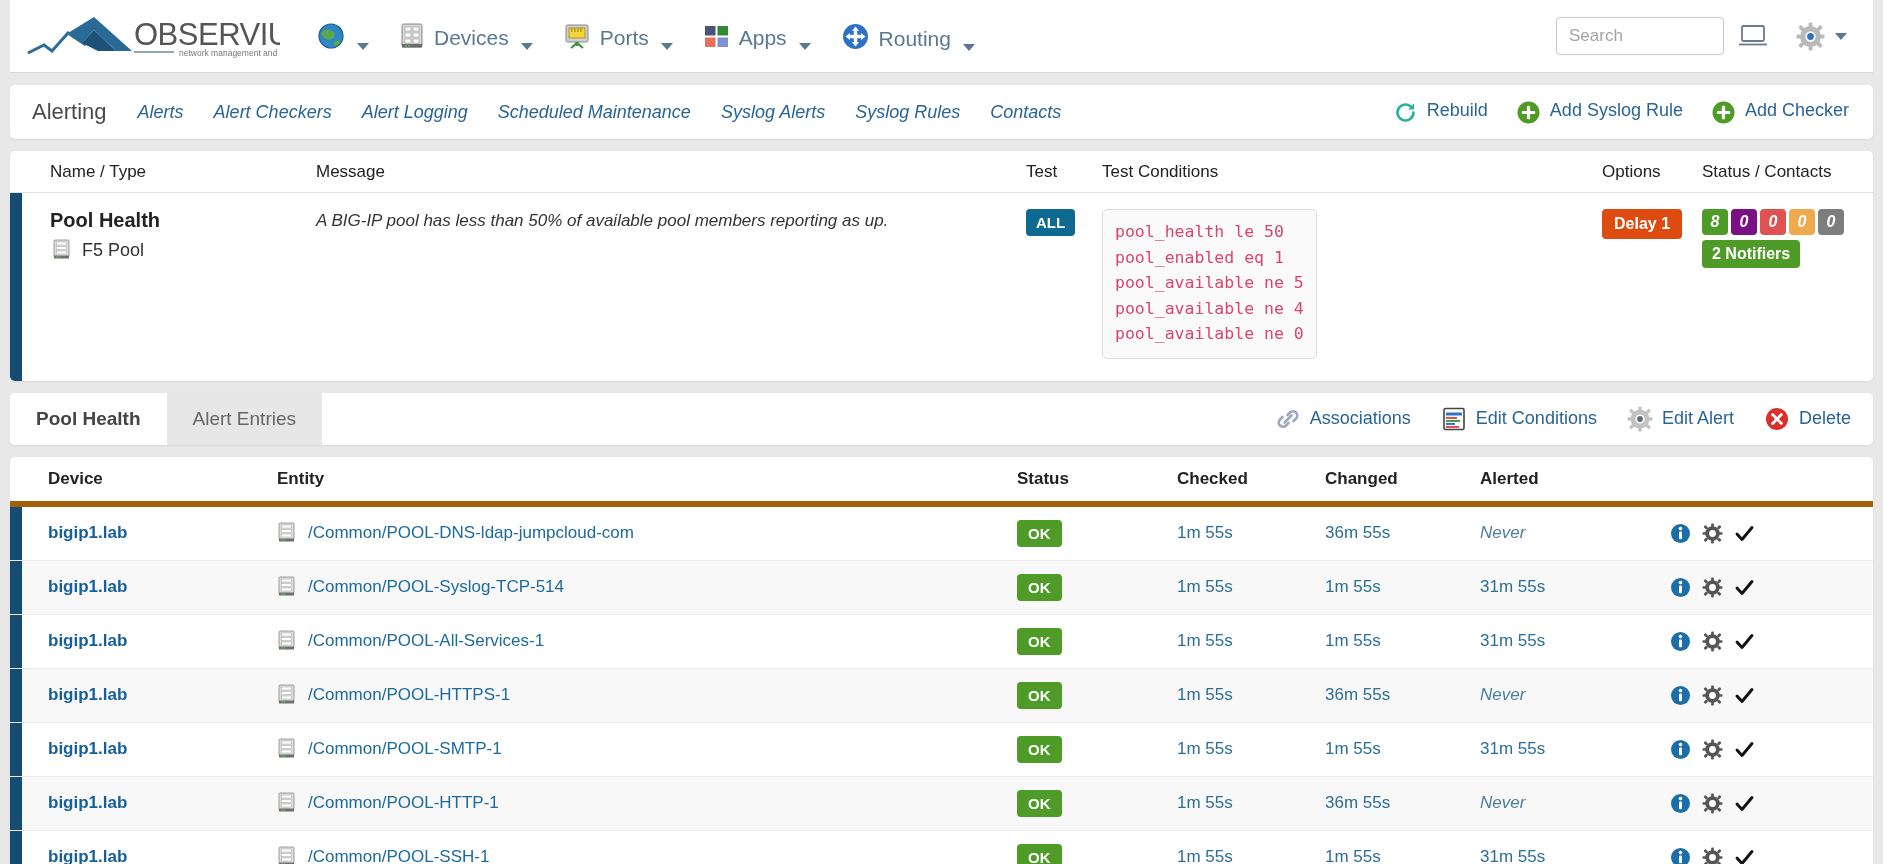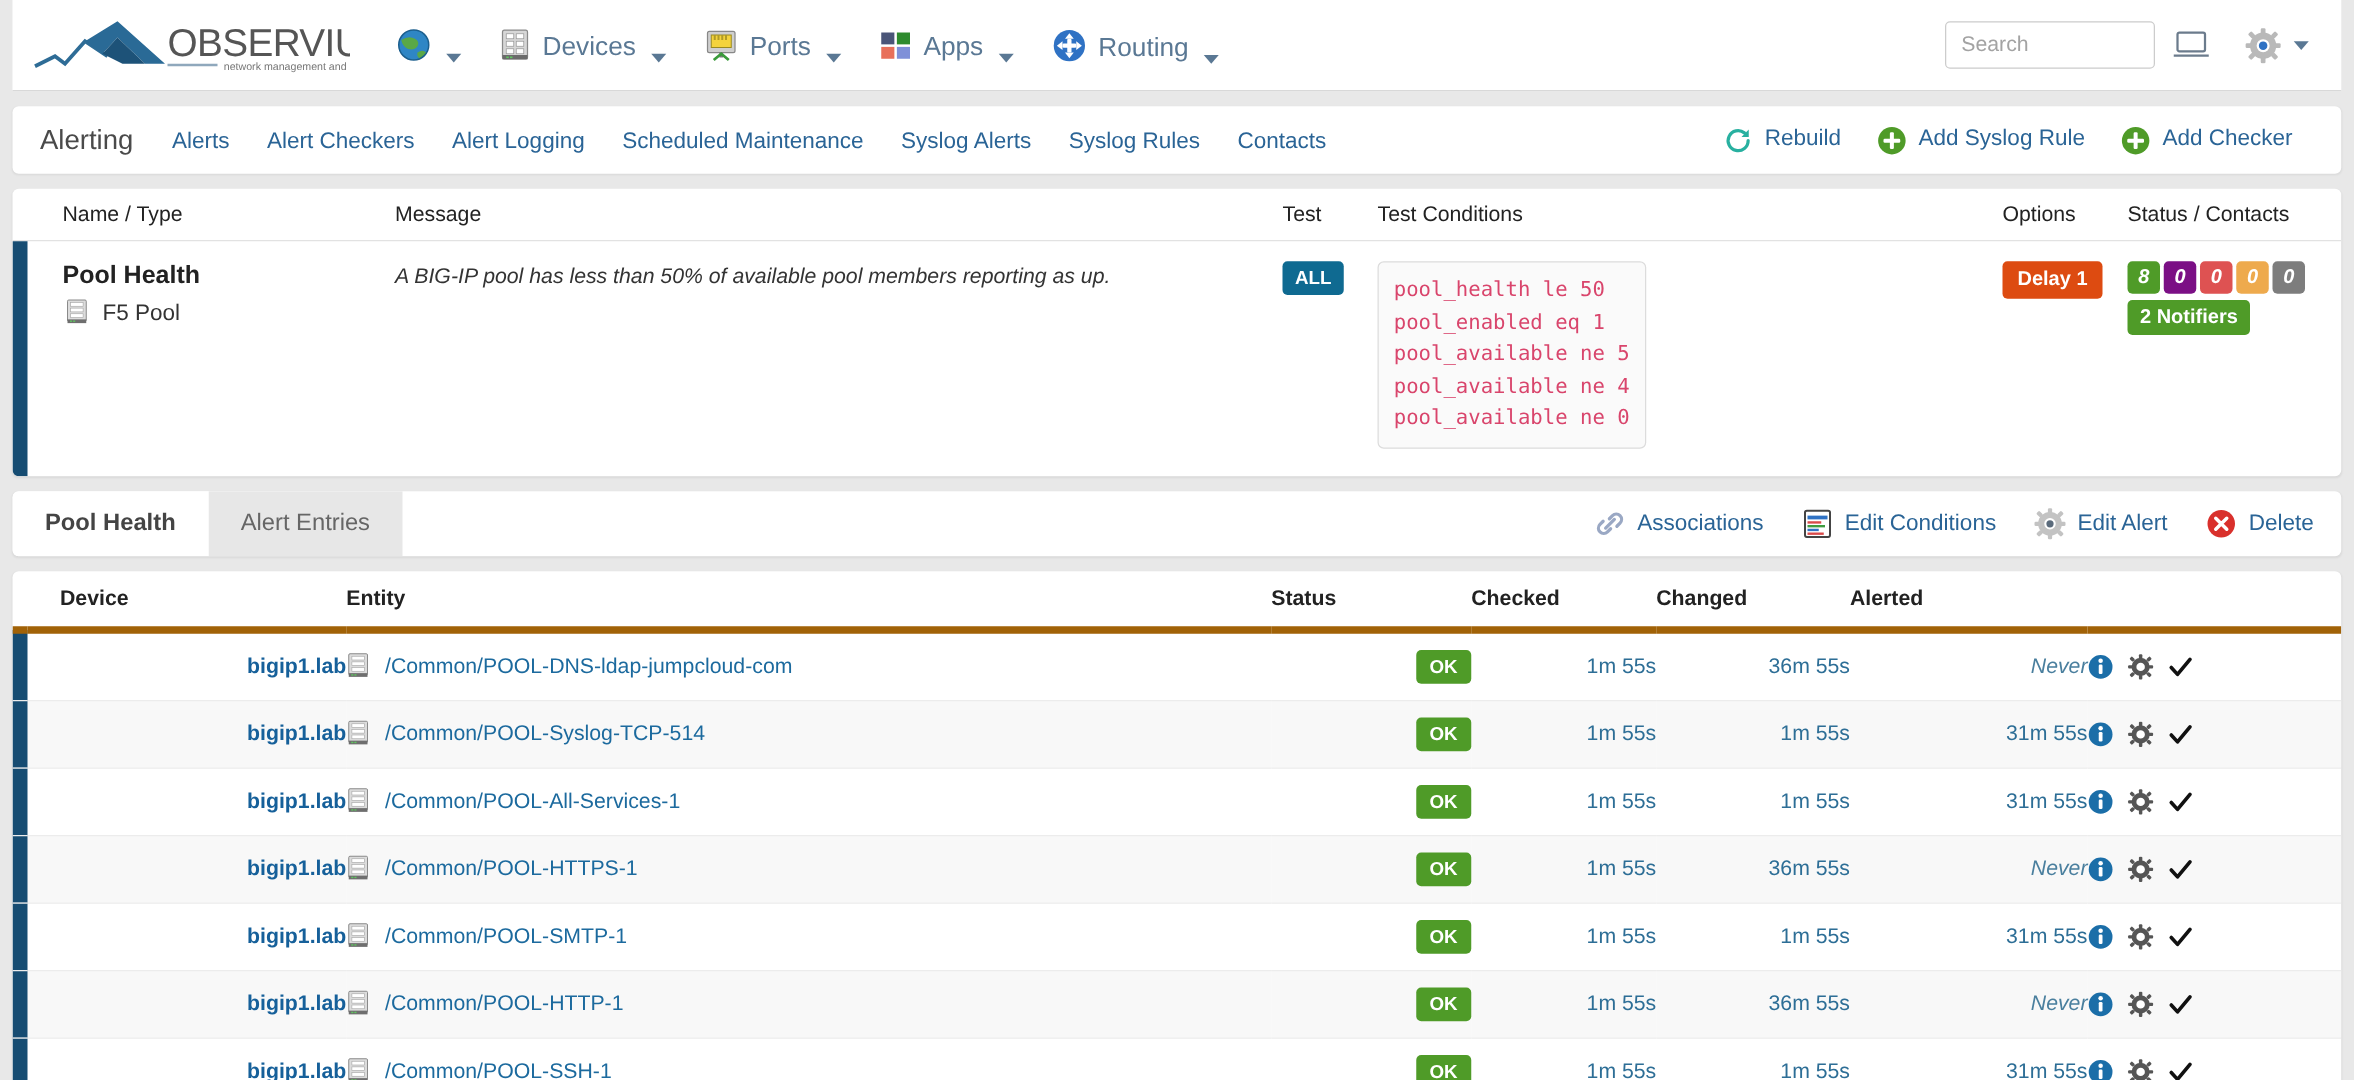--- a/index.html
+++ b/index.html
@@ -49,30 +49,31 @@
   }
 
   
   .subnav {
     background: #fff;
     border-radius: 5px;
     margin-top: 12px;
     height: 54px;
     display: flex;
     align-items: center;
-    padding: 0 25px 0 18px;
+    padding: 0 10px 0 18px;
     box-shadow: 0 1px 2px rgba(0,0,0,.07);
   }
   .subnav-title {
     font-size: 22px; color: #4a4a4a; font-weight: 400;
     padding: 0 16px 0 4px; cursor: pointer;
   }
   .subnav-link {
     font-size: 18px; color: #2a6496; padding: 0 15px; cursor: pointer;
     white-space: nowrap;
+    font-style: italic;
   }
   .subnav-spacer { flex: 1; }
   .subnav-action {
     display: flex; align-items: flex-start; gap: 9px;
     padding: 0 14px; cursor: pointer;
     font-size: 18px; color: #2a6496; white-space: nowrap;
   }
 
   
   .panel {
@@ -159,21 +160,21 @@
   
   .table-wrap {
     background: #fff; border-radius: 5px; margin-top: 12px;
     box-shadow: 0 1px 2px rgba(0,0,0,.07); overflow: hidden;
   }
   table { width: 100%; border-collapse: collapse; }
   thead th {
     text-align: left; font-size: 17px; font-weight: bold; color: #222;
     padding: 12px 0 12px 0; border-bottom: 6px solid #a16207;
   }
-  tbody tr { border-bottom: 1px solid #ececec; text-align: right; }
+  tbody tr { border-bottom: 1px solid #ececec; }
   tbody tr:nth-child(even) { background: #f8f8f8; }
   tbody td { padding: 13px 0; font-size: 17px; vertical-align: middle; }
   .td-accent { width: 12px; padding: 0 !important; background: #164c72; }
   .td-device { padding-left: 26px !important; }
   .dev-link { color: #16609a; font-weight: bold; cursor: pointer; }
   .ent-cell { display: flex; align-items: center; gap: 11px; }
   .ent-link { color: #1c6a9e; cursor: pointer; }
   .badge-ok {
     display: inline-block; background: #4f9b28; color: #fff;
     font-size: 15px; font-weight: bold; border-radius: 4px;

